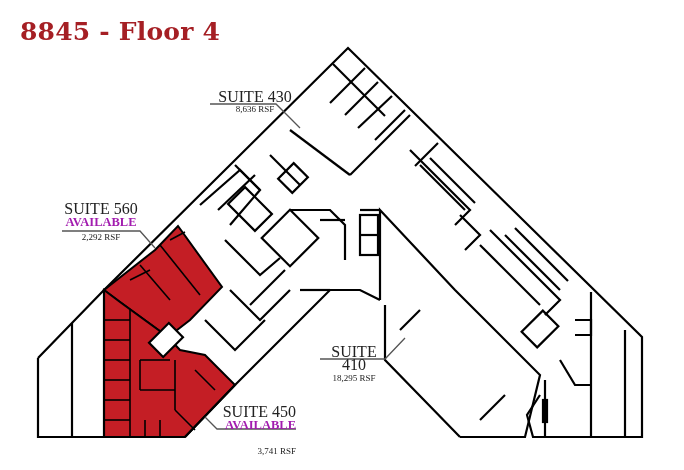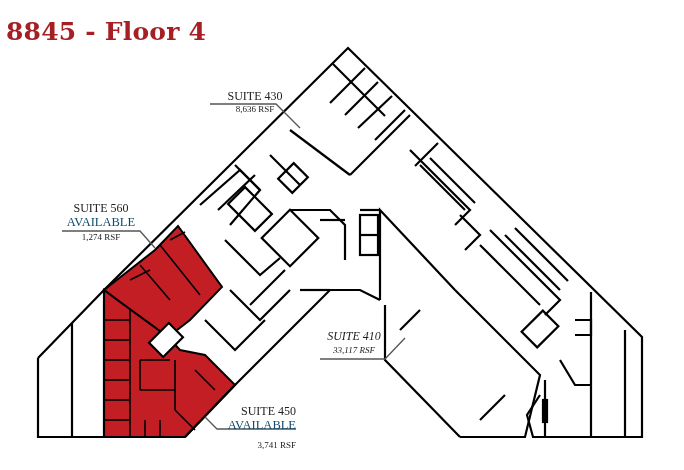--- a/index.html
+++ b/index.html
@@ -1,21 +1,21 @@
 <!DOCTYPE html>
 <html><head>
 <meta charset="utf-8">
 <style>
   html,body{margin:0;padding:0;background:#fff;}
   body{width:684px;height:470px;position:relative;overflow:hidden;font-family:"DejaVu Serif",serif;}
-  .title{position:absolute;left:6px;top:17px;font-family:"DejaVu Serif",serif;font-weight:bold;font-size:25px;color:#a51f24;letter-spacing:0.2px;}
+  .title{position:absolute;left:20px;top:17px;font-family:"DejaVu Serif",serif;font-weight:bold;font-size:25px;color:#a51f24;letter-spacing:0.2px;}
   svg{position:absolute;left:0;top:0;}
   .lbl{position:absolute;text-align:center;font-family:"Liberation Serif",serif;color:#222;}
-  .lbl .name{font-size:12px;line-height:13px;}
-  .lbl .avail{font-size:12.5px;font-weight:normal;color:#0c4a6e;line-height:14px;}
+  .lbl .name{font-size:16px;line-height:13px;}
+  .lbl .avail{font-size:12.5px;font-weight:bold;color:#a21caf;line-height:14px;}
   .lbl .rsf{font-size:9px;line-height:11px;}
   .lbl .rule{height:1.5px;background:#666;margin:1px 0;}
 </style>
 </head>
 <body>
 
 <div class="title">8845 - Floor 4</div>
 
 <svg width="684" height="470" viewBox="0 0 684 470">
 
@@ -122,25 +122,25 @@
 
 <div class="lbl" style="left:208px;top:90px;width:94px;">
   <div class="name">SUITE 430</div>
   <div class="rule" style="visibility:hidden;height:0"></div>
   <div class="rsf">8,636 RSF</div>
 </div>
 
 <div class="lbl" style="left:60px;top:202px;width:82px;">
   <div class="name">SUITE 560</div>
   <div class="avail">AVAILABLE</div>
-  <div class="rsf" style="margin-top:3px">1,274 RSF</div>
+  <div class="rsf" style="margin-top:3px">2,292 RSF</div>
 </div>
 
-<div class="lbl" style="left:318px;top:330px;width:72px;font-style:italic;">
+<div class="lbl" style="left:318px;top:345px;width:72px;">
   <div class="name">SUITE 410</div>
-  <div class="rsf" style="margin-top:2px">33,117 RSF</div>
+  <div class="rsf" style="margin-top:2px">18,295 RSF</div>
 </div>
 
 <div class="lbl" style="left:210px;top:405px;width:86px;text-align:right;">
   <div class="name">SUITE 450</div>
   <div class="avail">AVAILABLE</div>
-  <div class="rsf" style="margin-top:8px">3,741 RSF</div>
+  <div class="rsf" style="margin-top:14px">3,741 RSF</div>
 </div>
 
 </body></html>

